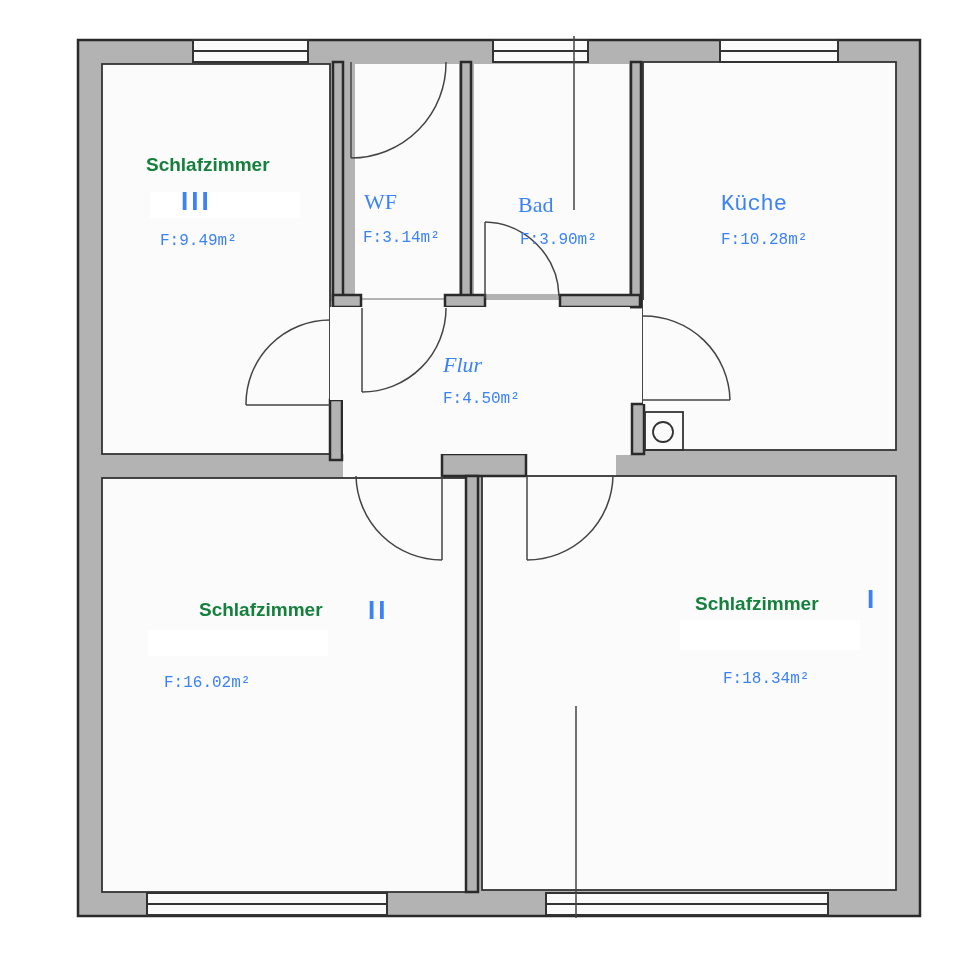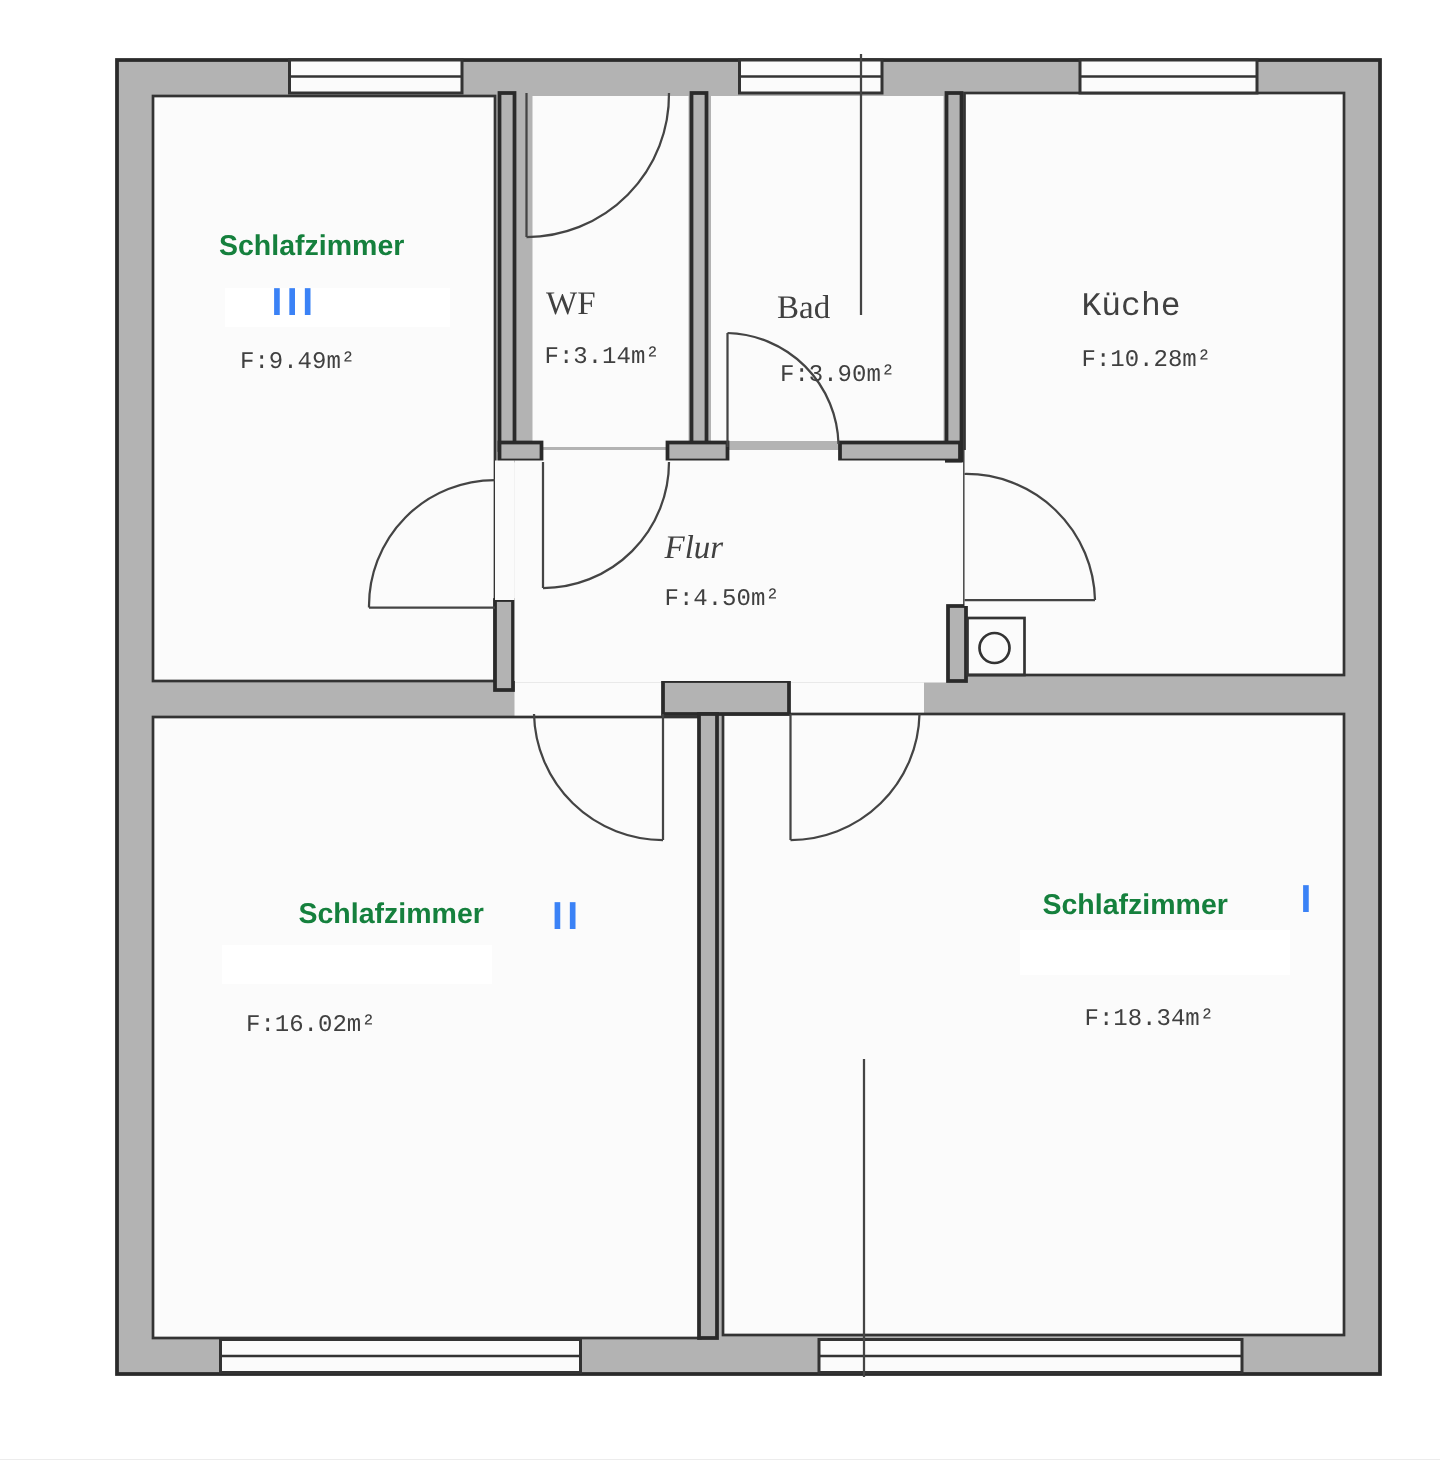--- a/index.html
+++ b/index.html
@@ -3,21 +3,21 @@
   <meta charset="utf-8">
   <style>
     html, body { margin: 0; padding: 0; background: #ffffff; }
     body { width: 960px; height: 973px; position: relative; overflow: hidden; }
     #plan { position: absolute; left: 0; top: 0; }
     .wall { fill: #b3b3b3; stroke: #2a2a2a; stroke-width: 2.5; }
     .room { fill: #fbfbfb; stroke: none; }
     .line { stroke: #333; stroke-width: 1.8; fill: none; }
     .thin { stroke: #444; stroke-width: 1.5; fill: none; }
     .win { fill: #fbfbfb; stroke: #333; stroke-width: 2; }
-    .label { position: absolute; color: #404040; white-space: nowrap; }
+    .label { position: absolute; color: #3b82f6; white-space: nowrap; }
     .mono { font-family: "Liberation Mono", "DejaVu Sans Mono", monospace; }
     .serif { font-family: "Liberation Serif", "DejaVu Serif", serif; }
     .bold-name { font-family: "Liberation Sans", "DejaVu Sans", sans-serif; font-weight: bold; font-size: 19px; color: #15803d; }
     .room-name { font-size: 22px; }
     .area { font-size: 16px; }
     .roman { font-family: "Liberation Sans", "DejaVu Sans", sans-serif; font-weight: bold; font-size: 26px; color: #3b82f6; letter-spacing: 3px; }
     .patch { position: absolute; background: #ffffff; }
   </style>
 </head>
 <body>
@@ -112,21 +112,21 @@
 <div class="patch" style="left:680px; top:620px; width:180px; height:30px;"></div>
 
 <div class="label bold-name" style="left:146px; top:154px;">Schlafzimmer</div>
 <div class="label roman" style="left:181px; top:186px;">III</div>
 <div class="label mono area" style="left:160px; top:232px;">F:9.49m²</div>
 
 <div class="label serif room-name" style="left:364px; top:189px;">WF</div>
 <div class="label mono area" style="left:363px; top:229px;">F:3.14m²</div>
 
 <div class="label serif room-name" style="left:518px; top:192px;">Bad</div>
-<div class="label mono area" style="left:520px; top:231px;margin-top:10px;">F:3.90m²</div>
+<div class="label mono area" style="left:520px; top:231px;">F:3.90m²</div>
 
 <div class="label serif room-name" style="left:721px; top:192px;font-family:Liberation Mono, monospace;">Küche</div>
 <div class="label mono area" style="left:721px; top:231px;">F:10.28m²</div>
 
 <div class="label serif room-name" style="left:443px; top:352px;font-style:italic;">Flur</div>
 <div class="label mono area" style="left:443px; top:390px;">F:4.50m²</div>
 
 <div class="label bold-name" style="left:199px; top:599px;">Schlafzimmer</div>
 <div class="label roman" style="left:368px; top:595px;">II</div>
 <div class="label mono area" style="left:164px; top:674px;">F:16.02m²</div>

